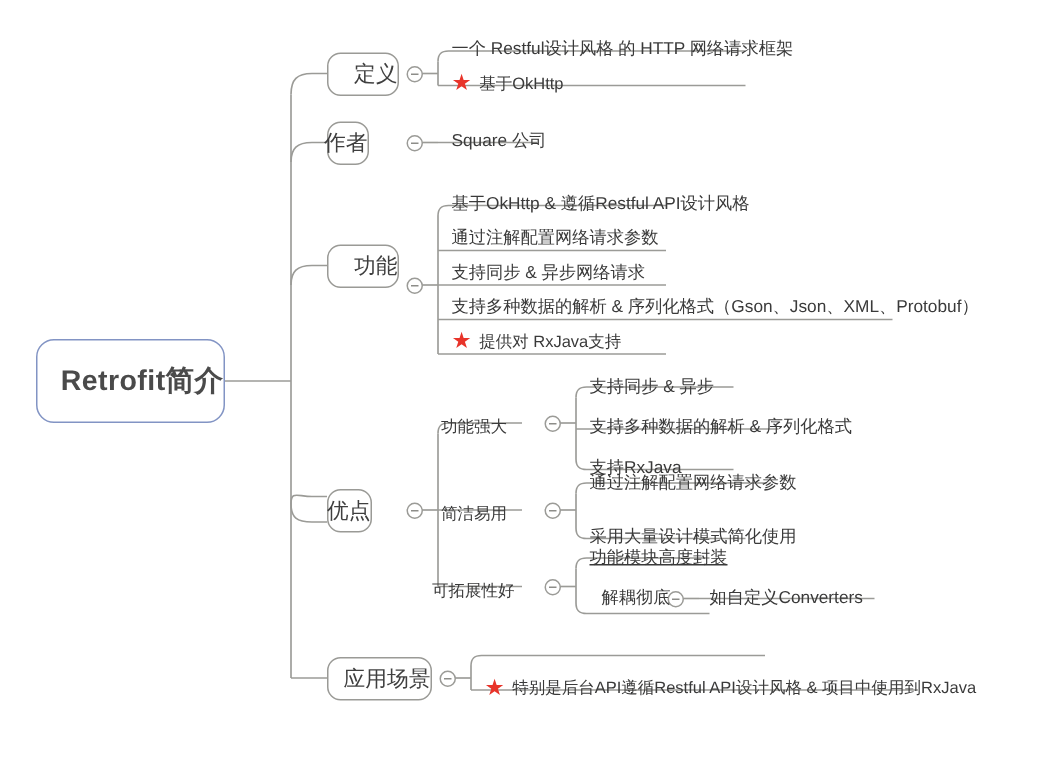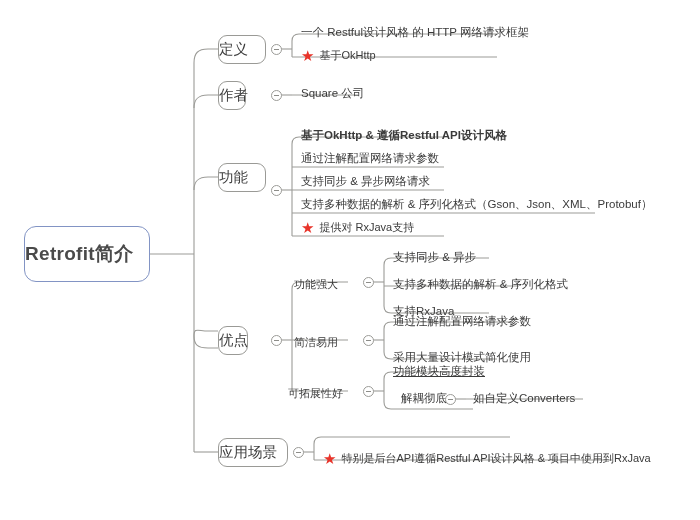--- a/index.html
+++ b/index.html
@@ -22,21 +22,21 @@
     width: 700px;
     height: 520px;
     pointer-events: none;
   }
   
   .node {
     position: absolute;
     box-sizing: border-box;
     display: flex;
     align-items: center;
-    justify-content: flex-start;
+    justify-content: flex-end;
     white-space: nowrap;
   }
   .root-node {
     border: 1.4px solid #8294c4;
     border-radius: 12px;
     background: #ffffff;
     color: #4a4a4a;
     font-size: 19px;
     font-weight: bold;
     letter-spacing: .3px;
@@ -190,21 +190,21 @@
   </div>
   <div class="toggle" style="left:271px; top:90px;"></div>
   <div class="leaf" style="left:296px; top:83px; height:22px;">
     <span>Square 公司</span>
   </div>
 
   <div class="node branch-node" style="left:218px; top:163px; width:48px; height:29px;">
     <span>功能</span>
   </div>
   <div class="toggle" style="left:271px; top:185px;"></div>
-  <div class="leaf" style="left:296px; top:125px; height:22px;font-weight:bold;">
+  <div class="leaf" style="left:296px; top:125px; height:22px;">
     <span>基于OkHttp &amp; 遵循Restful API设计风格</span>
   </div>
   <div class="leaf" style="left:296px; top:148px; height:22px;">
     <span>通过注解配置网络请求参数</span>
   </div>
   <div class="leaf" style="left:296px; top:194px; height:22px;">
     <span>支持多种数据的解析 &amp; 序列化格式（Gson、Json、XML、Protobuf）</span>
   </div>
   <div class="leaf" style="left:296px; top:171px; height:22px;">
     <span>支持同步 &amp; 异步网络请求</span>

